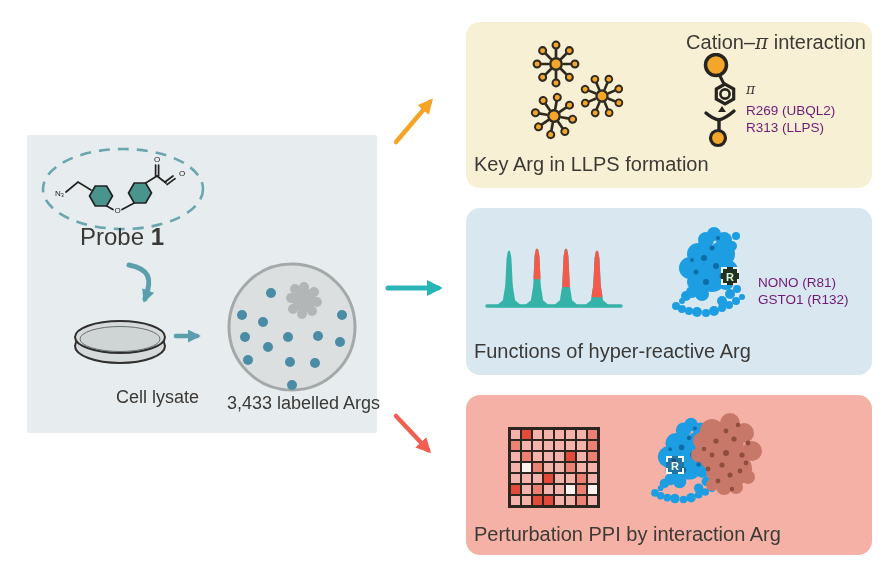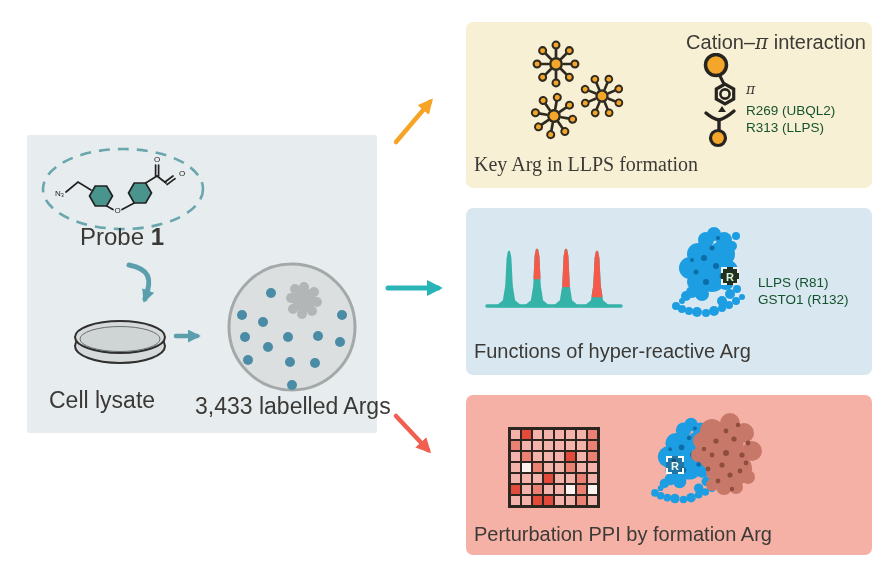--- a/index.html
+++ b/index.html
@@ -1,31 +1,31 @@
 <!DOCTYPE html>
 <html><head>
 <meta charset="utf-8">
 <style>
   html,body{margin:0;padding:0;background:#fff;}
   .canvas{position:relative;width:888px;height:579px;background:#ffffff;
     font-family:"Liberation Sans",sans-serif;color:#3b3936;overflow:hidden;}
   .abs{position:absolute;}
-  .panel{position:absolute;border-radius:7px;}
+  .panel{position:absolute;border-radius:14px;}
   .panel-left{left:27px;top:135px;width:350px;height:298px;background:#e7edee;border-radius:2px;}
   .panel-top{left:466px;top:22px;width:406px;height:166px;background:#f8f0d4;}
   .panel-mid{left:466px;top:208px;width:406px;height:167px;background:#d8e7f0;}
   .panel-bot{left:466px;top:395px;width:406px;height:160px;background:#f5b1a6;}
   .caption{font-size:20px;color:#3c3a36;white-space:nowrap;}
   .panel-title{font-size:20px;color:#3c3a36;white-space:nowrap;text-align:right;}
   .pi-char{font-family:"DejaVu Serif",serif;font-style:italic;}
-  .small-label{font-size:13.5px;line-height:17px;color:#14532d;white-space:nowrap;}
+  .small-label{font-size:13.5px;line-height:17px;color:#701a75;white-space:nowrap;}
   .bot-labels{font-size:13.5px;line-height:19px;}
   .probe-caption{font-size:24px;text-align:center;white-space:nowrap;}
   .probe-caption b{font-weight:bold;}
-  .lysate-caption,.args-caption{font-size:23px;text-align:left;white-space:nowrap;}
+  .lysate-caption,.args-caption{font-size:18px;text-align:right;white-space:nowrap;}
   .heatmap{display:grid;grid-template-columns:repeat(8,9px);gap:2px;
     background:#2d2520;border:3px solid #2d2520;width:max-content;}
   .hm-cell{width:9px;height:9px;}
   .r-tag{position:absolute;width:18px;height:18px;line-height:17px;text-align:center;
     font-size:11px;font-weight:bold;box-sizing:border-box;}
   .r-tag-mid{background:#20321f;border:2px dashed #efefef;color:#d9f3dc;}
   .r-tag-bot{background:rgba(40,30,28,0.30);border:2px dashed #ffffff;color:#eef8ee;}
   .pi-sym{font-size:14px;color:#3c3a36;}
   svg{display:block;}
 </style>
@@ -226,21 +226,21 @@
         <path d="M43,58 Q 35,65 28,67"></path>
         <line x1="28" y1="67" x2="28" y2="77"></line>
       </g>
       <circle cx="27" cy="85" r="7.5" fill="#f4a62a" stroke="#26241f" stroke-width="3.2"></circle>
     </svg>
 
     <div class="abs pi-sym pi-char" style="left:280px;top:59px;">π</div>
     <div class="abs small-label" style="left:280px;top:80px;">R269 (UBQL2)</div>
     <div class="abs small-label" style="left:280px;top:97px;">R313 (LLPS)</div>
 
-    <div class="abs caption" style="left:8px;top:131px;font-family:Liberation Serif, serif;">Key Arg in LLPS formation</div>
+    <div class="abs caption" style="left:8px;top:131px;">Key Arg in LLPS formation</div>
   </div>
 
   <div class="panel panel-mid">
     <svg class="abs" style="left:18px;top:32px;" width="140" height="75" viewBox="0 0 140 75">
       <line x1="3" y1="66" x2="137" y2="66" stroke="#35b3a8" stroke-width="3.5" stroke-linecap="round"></line>
       <g stroke-linejoin="round">
         <polygon points="14,66 20,61 22.4,46 23.8,18 25,12 26.2,18 27.6,46 30,61 36,66" fill="#35b3a8" stroke="#35b3a8" stroke-width="2.4"></polygon>
         <polygon points="42,66 48,61 50.4,46 51.8,16 53,10 54.2,16 55.6,46 58,61 64,66" fill="#35b3a8" stroke="#35b3a8" stroke-width="2.4"></polygon>
         <polygon points="50.7,38 51.8,16 53,10 54.2,16 55.3,38" fill="#f4594a" stroke="#f4594a" stroke-width="2.4"></polygon>
         <polygon points="71,66 77,61 79.4,46 80.8,16 82,10 83.2,16 84.6,46 87,61 93,66" fill="#35b3a8" stroke="#35b3a8" stroke-width="2.4"></polygon>
@@ -248,21 +248,21 @@
         <polygon points="102,66 108,61 110.4,46 111.8,18 113,12 114.2,18 115.6,46 118,61 124,66" fill="#35b3a8" stroke="#35b3a8" stroke-width="2.4"></polygon>
         <polygon points="108.8,56 110.4,46 111.8,18 113,12 114.2,18 115.6,46 117.2,56" fill="#f4594a" stroke="#f4594a" stroke-width="2.4"></polygon>
       </g>
     </svg>
 
     <svg class="abs" style="left:196px;top:16px;" width="96" height="104" viewBox="0 0 96 104">
         <use href="#blueblob"></use>
       </svg>
     <span class="r-tag r-tag-mid" style="left:255px;top:59px;">R</span>
 
-    <div class="abs small-label" style="left:292px;top:66px;">LLPS (R81)</div>
+    <div class="abs small-label" style="left:292px;top:66px;">NONO (R81)</div>
     <div class="abs small-label" style="left:292px;top:83px;">GSTO1 (R132)</div>
 
     <div class="abs caption" style="left:8px;top:132px;">Functions of hyper-reactive Arg</div>
   </div>
 
   <div class="panel panel-bot">
     <div class="abs heatmap" style="left:42px;top:32px;">
         <div class="hm-cell" style="background: rgb(243, 179, 170);"></div>
         <div class="hm-cell" style="background: rgb(228, 74, 58);"></div>
         <div class="hm-cell" style="background: rgb(243, 179, 170);"></div>
@@ -355,16 +355,16 @@
           <circle cx="80" cy="32" r="2.4"></circle>
             <circle cx="36" cy="38" r="2.2"></circle>
             <circle cx="64" cy="78" r="2.2"></circle>
           <circle cx="78" cy="52" r="2.4"></circle>
         </g>
       </g>
     </svg>
     <span class="r-tag r-tag-bot" style="left:200px;top:61px;">R</span>
 
 
-    <div class="abs caption" style="left:8px;top:128px;">Perturbation PPI by formation Arg</div>
+    <div class="abs caption" style="left:8px;top:128px;">Perturbation PPI by interaction Arg</div>
   </div>
 
 </div>
 
 </body></html>

